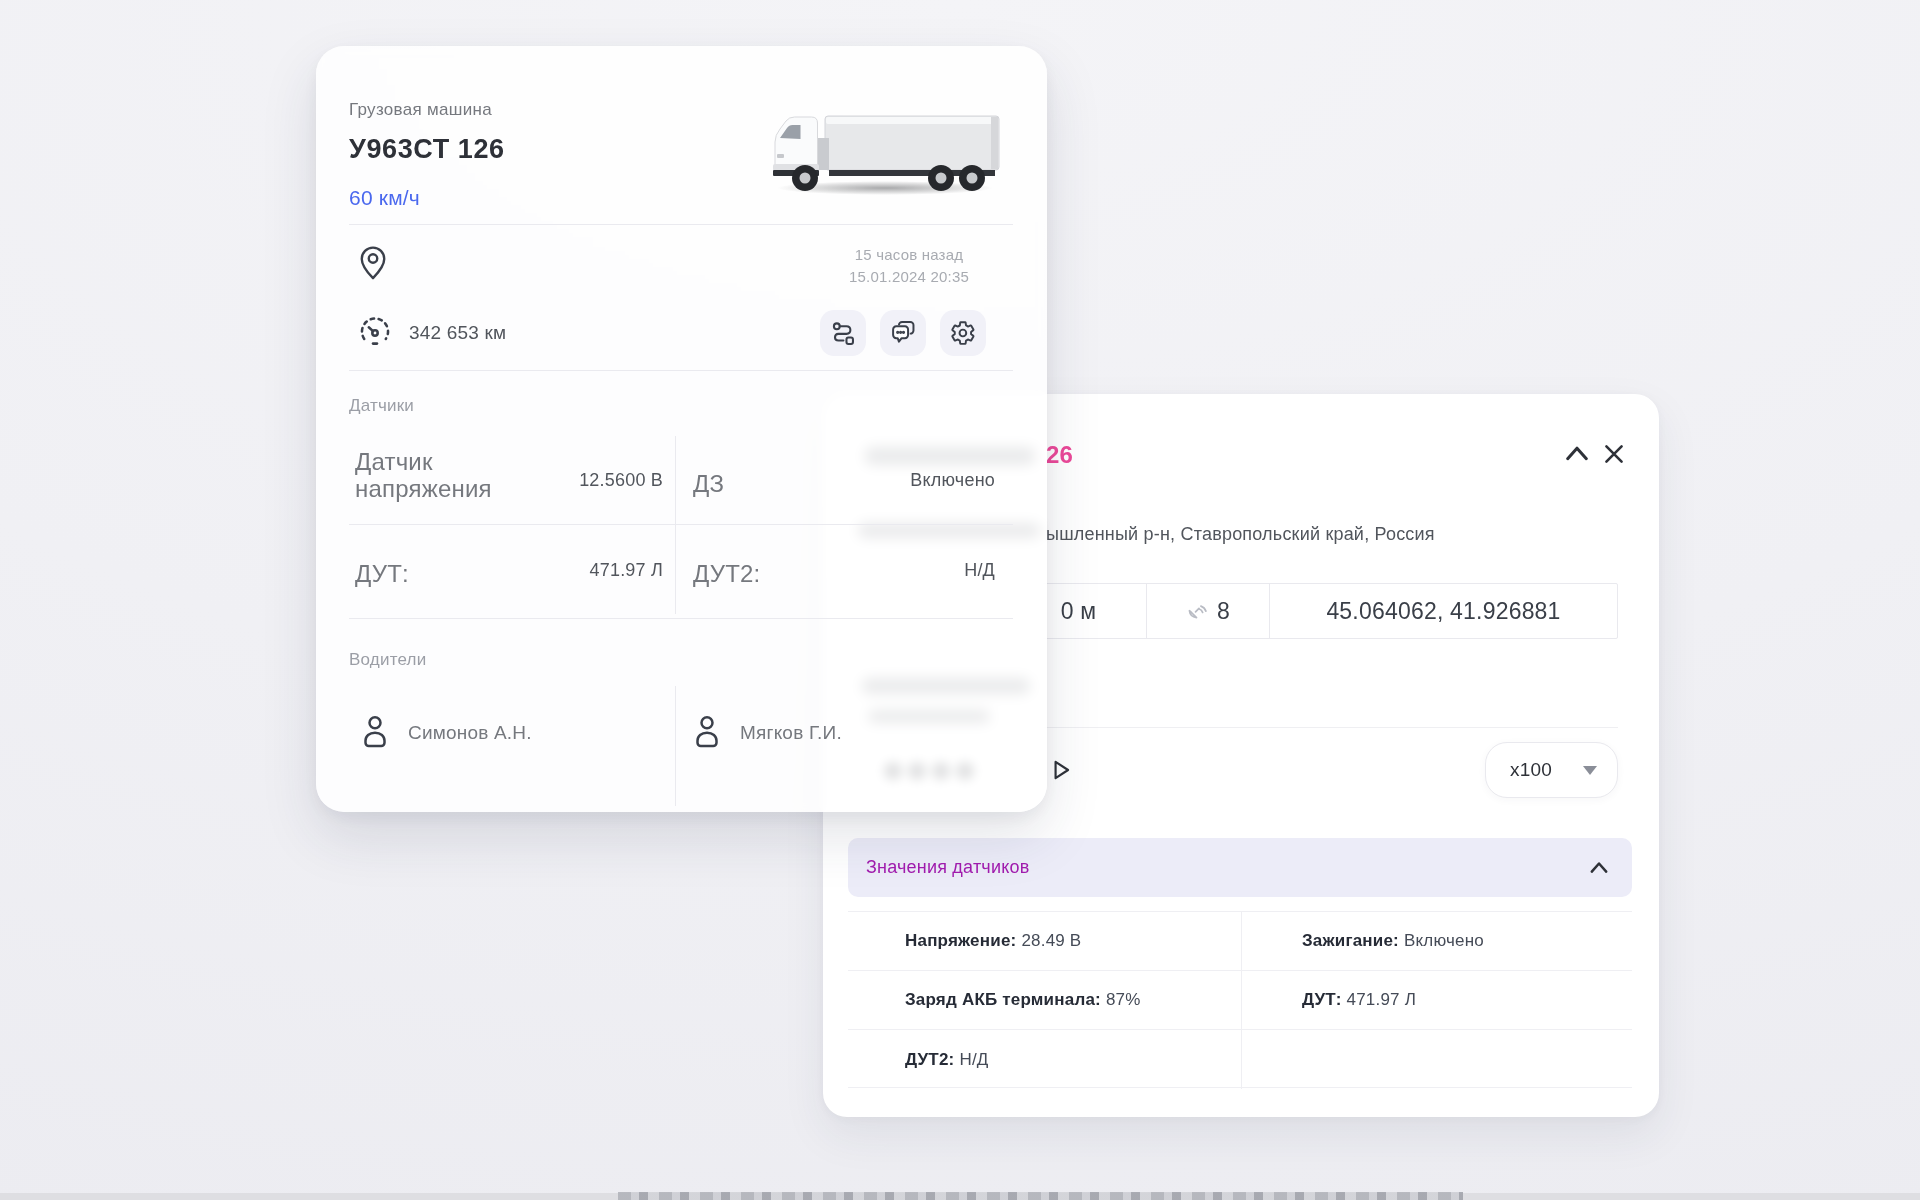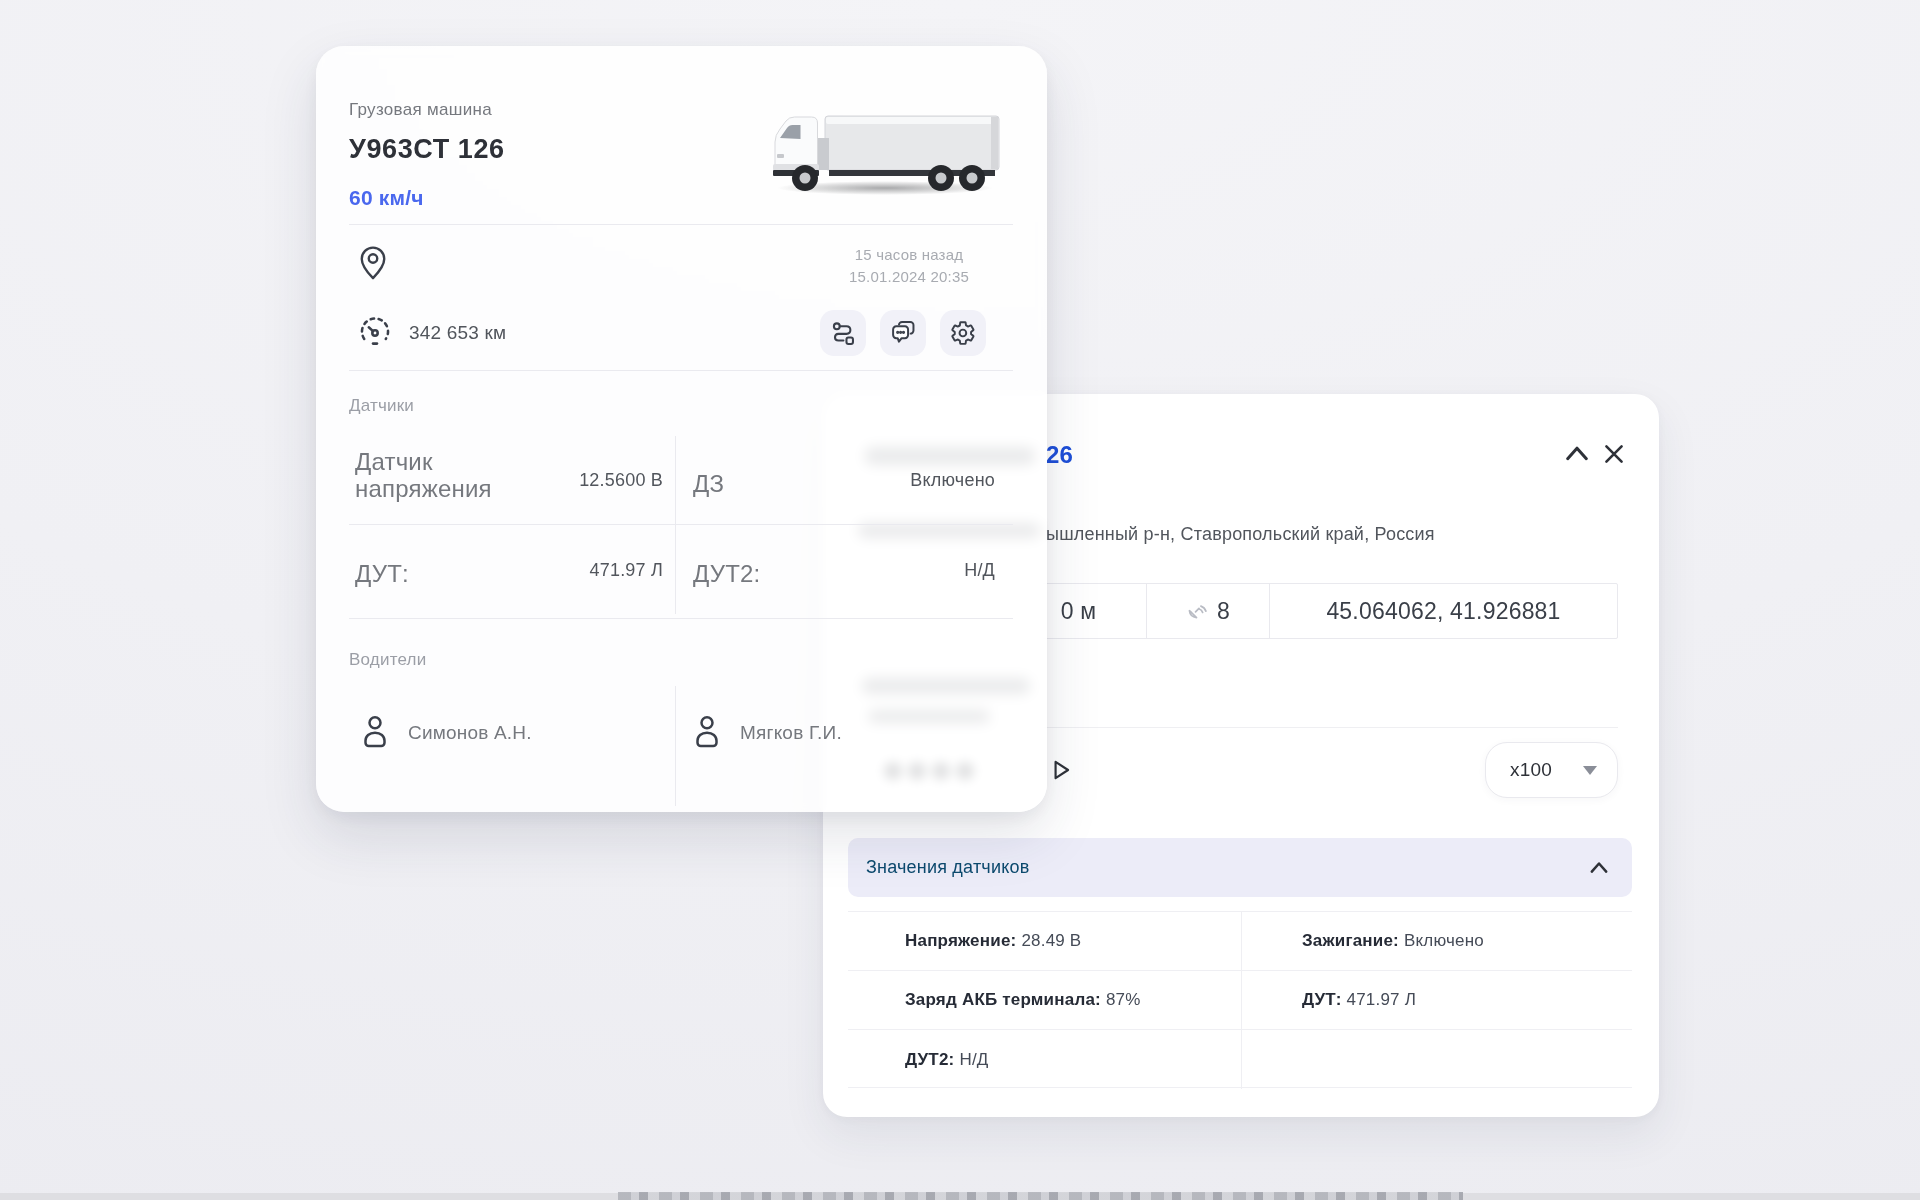--- a/index.html
+++ b/index.html
@@ -11,39 +11,39 @@
   }
   .abs{position:absolute;}
   .card{position:absolute;background:#fff;}
   
   #track-card{
     left:823px;top:394px;width:836px;height:723px;border-radius:24px;
     box-shadow:0 18px 44px rgba(42,48,74,.08), 0 2px 10px rgba(42,48,74,.04);
   }
   .ghost{position:absolute;background:#6F737B;border-radius:7px;filter:blur(5px);}
   .gdot{position:absolute;width:18px;height:18px;border-radius:50%;background:#31353C;filter:blur(2.5px);}
-  .frag-title{font-size:24px;font-weight:700;color:#1d4ed8;}
+  .frag-title{font-size:24px;font-weight:700;color:#ec4899;}
   .frag-addr{font-size:18px;color:#51555C;}
   .stats-box{position:absolute;left:25px;top:189px;width:770px;height:56px;background:#fff;border:1px solid #E9E9EE;border-radius:2px;box-sizing:border-box;}
   .stat-cell{position:absolute;top:0;height:54px;display:flex;align-items:center;justify-content:center;font-size:23px;color:#3A3F48;gap:9px;}
   .stat-div{position:absolute;top:0;width:1px;height:54px;background:#E9E9EE;}
   .hline{position:absolute;height:1px;background:#EFEFF2;}
   .play-btn{position:absolute;left:225px;top:363px;width:26px;height:26px;cursor:pointer;background:none;border:none;padding:0;}
   .speed-select{
     position:absolute;left:662px;top:348px;width:133px;height:56px;background:#fff;
     border:1px solid #E9E9EE;border-radius:22px;box-sizing:border-box;cursor:pointer;
     display:flex;align-items:center;justify-content:space-between;padding:0 20px 0 24px;
     font-size:19px;color:#2E3138;box-shadow:0 2px 8px rgba(42,48,74,.04);
   }
   .caret-down{width:0;height:0;border-left:7px solid transparent;border-right:7px solid transparent;border-top:9px solid #8A8E98;}
   .sensors-header{
     position:absolute;left:25px;top:444px;width:784px;height:59px;background:#ECECF8;border-radius:10px;
     display:flex;align-items:center;justify-content:space-between;padding:0 22px 0 18px;box-sizing:border-box;cursor:pointer;
   }
-  .sensors-header .hd{font-size:18px;color:#0c4a6e;}
+  .sensors-header .hd{font-size:18px;color:#a21caf;}
   .sv-table{position:absolute;left:25px;top:517px;width:784px;height:177px;border-top:1px solid #EFEFF3;border-bottom:1px solid #EFEFF3;box-sizing:border-box;}
   .sv-row{position:relative;height:59px;border-bottom:1px solid #EFEFF3;box-sizing:border-box;}
   .sv-row:last-child{border-bottom:none;}
   .sv-cell{position:absolute;top:0;height:100%;display:flex;align-items:center;font-size:17px;color:#454B57;margin-left:40px;}
   .sv-cell b{color:#262B36;margin-right:5px;font-weight:700;}
   .sv-c1{left:17px;}
   .sv-c2{left:414px;}
   .sv-coldiv{position:absolute;left:393px;top:0;width:1px;height:177px;background:#EFEFF3;}
   .icon-plain{background:none;border:none;padding:0;cursor:pointer;}
   
@@ -188,21 +188,21 @@
         </div>
         <div class="sv-cell sv-c2"></div>
       </div>
     </div>
   </div>
 
   <div class="card" id="vehicle-card">
 
     <div class="abs v-type" style="left:33px;top:54px;">Грузовая машина</div>
     <div class="abs v-plate" style="left:33px;top:88px;">У963СТ 126</div>
-    <div class="abs v-speed" style="left:33px;top:140px;font-weight:bold;">60 км/ч</div>
+    <div class="abs v-speed" style="left:33px;top:140px;">60 км/ч</div>
 
     <div class="abs" style="left:449px;top:64px;">
       <svg width="244" height="88" viewBox="0 0 244 88">
         <defs>
           <radialGradient id="truckShadow" cx="50%" cy="50%" r="50%">
             <stop offset="0%" stop-color="rgba(30,32,36,.38)"></stop>
               <stop offset="70%" stop-color="rgba(30,32,36,.12)"></stop>
               <stop offset="100%" stop-color="rgba(30,32,36,0)"></stop>
           </radialGradient>
         </defs>

